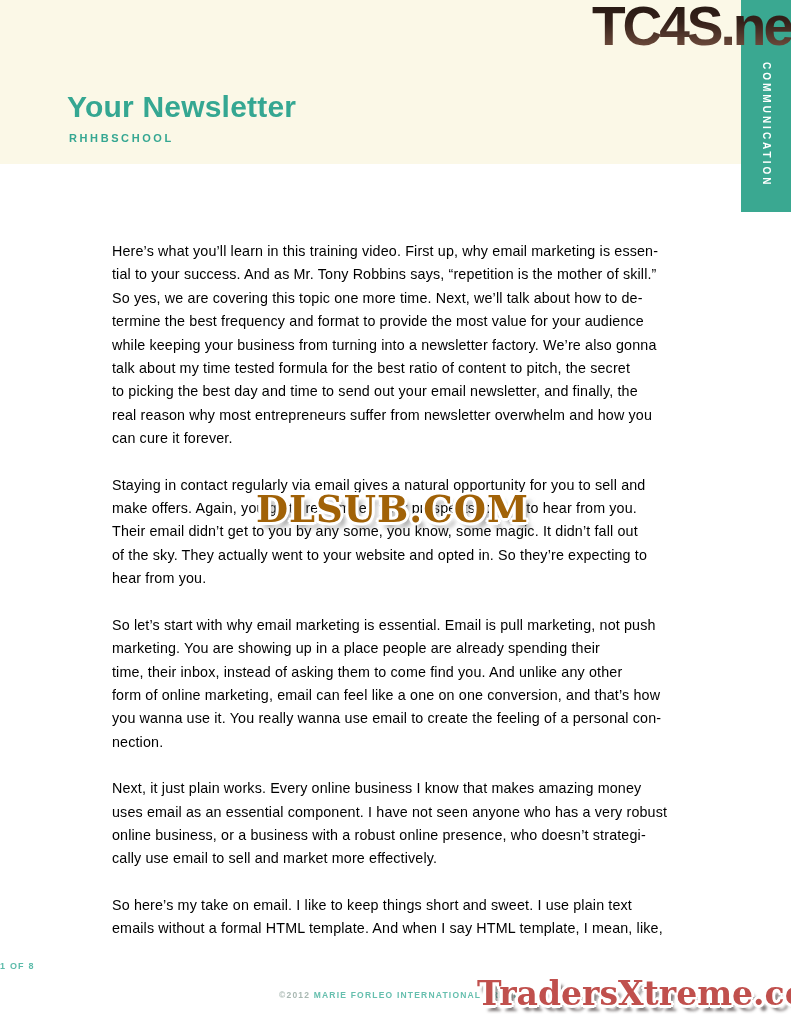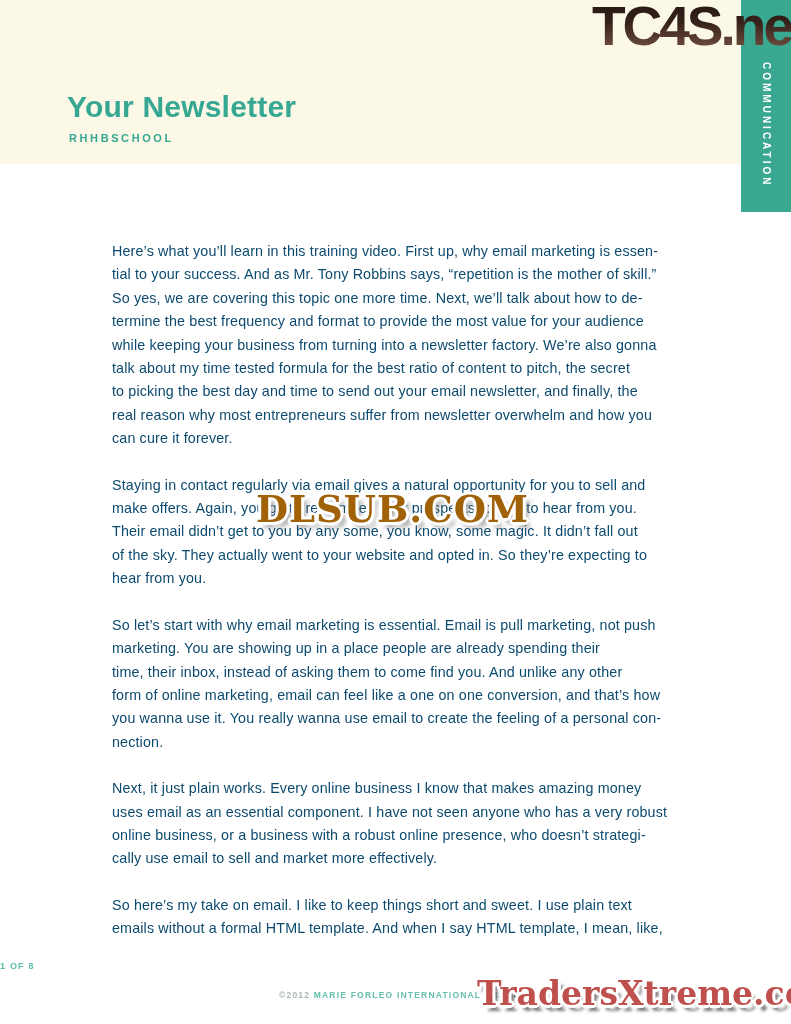--- a/index.html
+++ b/index.html
@@ -76,21 +76,21 @@
   }
   
   .content {
     position: absolute;
     left: 112px; top: 240px;
     width: 600px;
   }
   .content p {
     font-size: 14.3px;
     line-height: 23.4px;
-    color: #0c4a6e;
+    color: #000000;
     letter-spacing: 0.15px;
     white-space: pre;
     margin-bottom: 23px;
   }
   
   .wm-mid {
     position: absolute;
     left: 256px; top: 487px;
     z-index: 2;
     font-family: "DejaVu Serif", serif;

